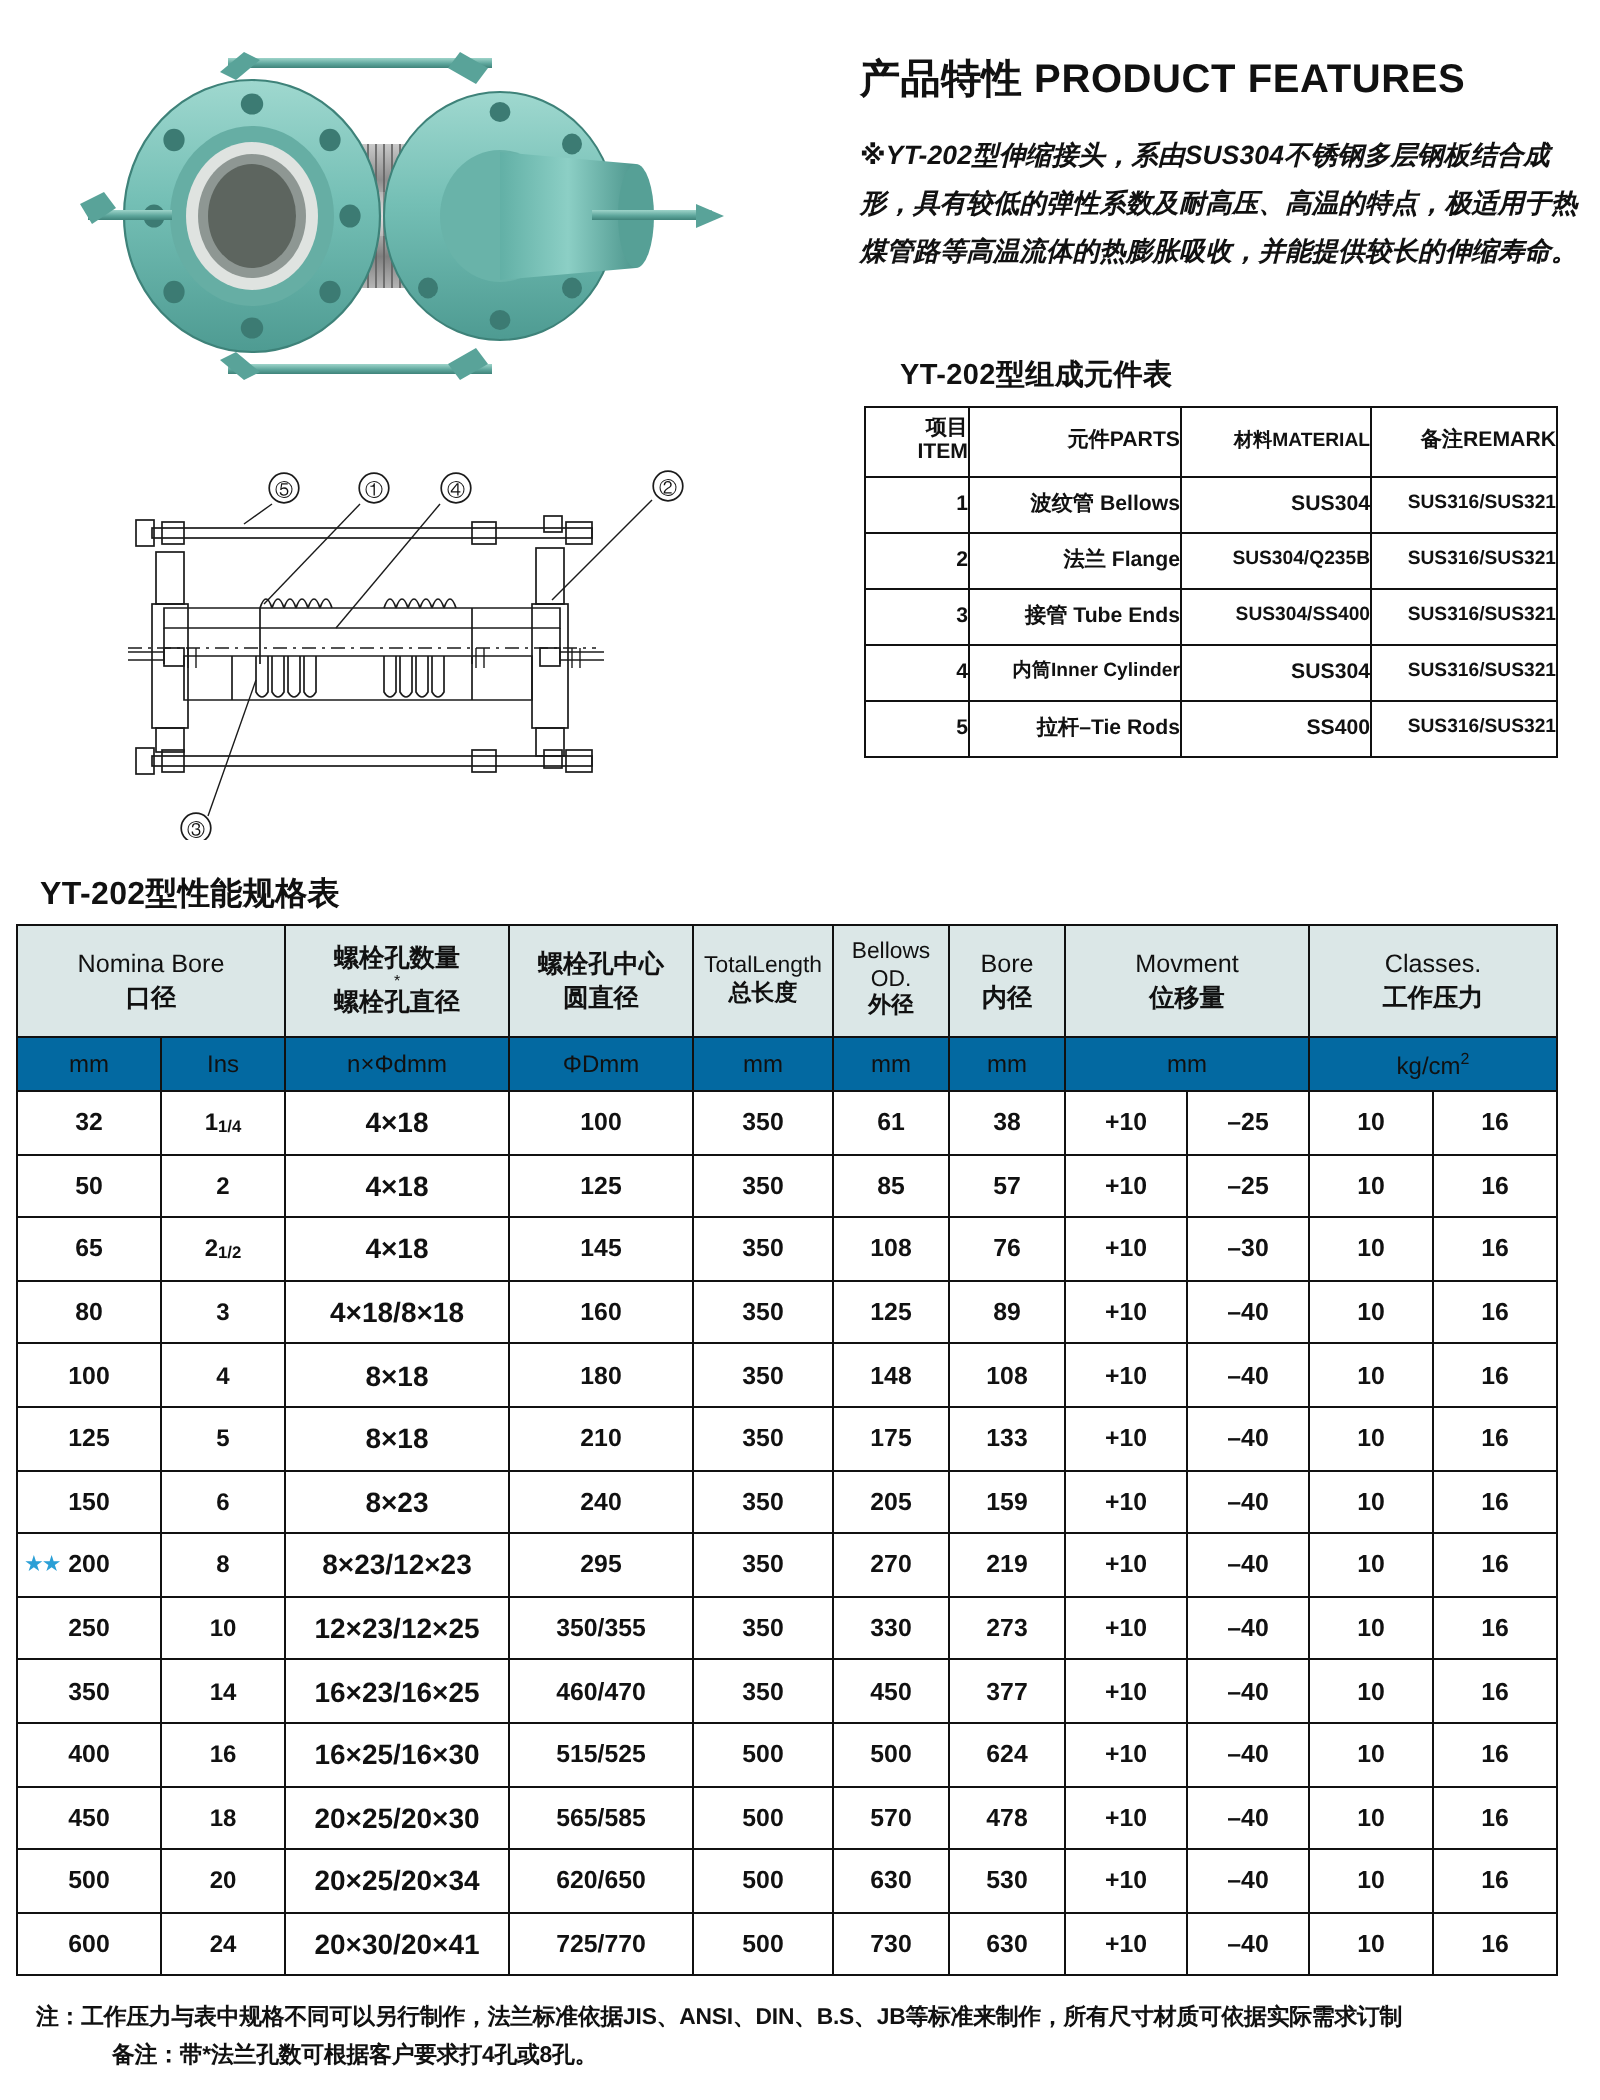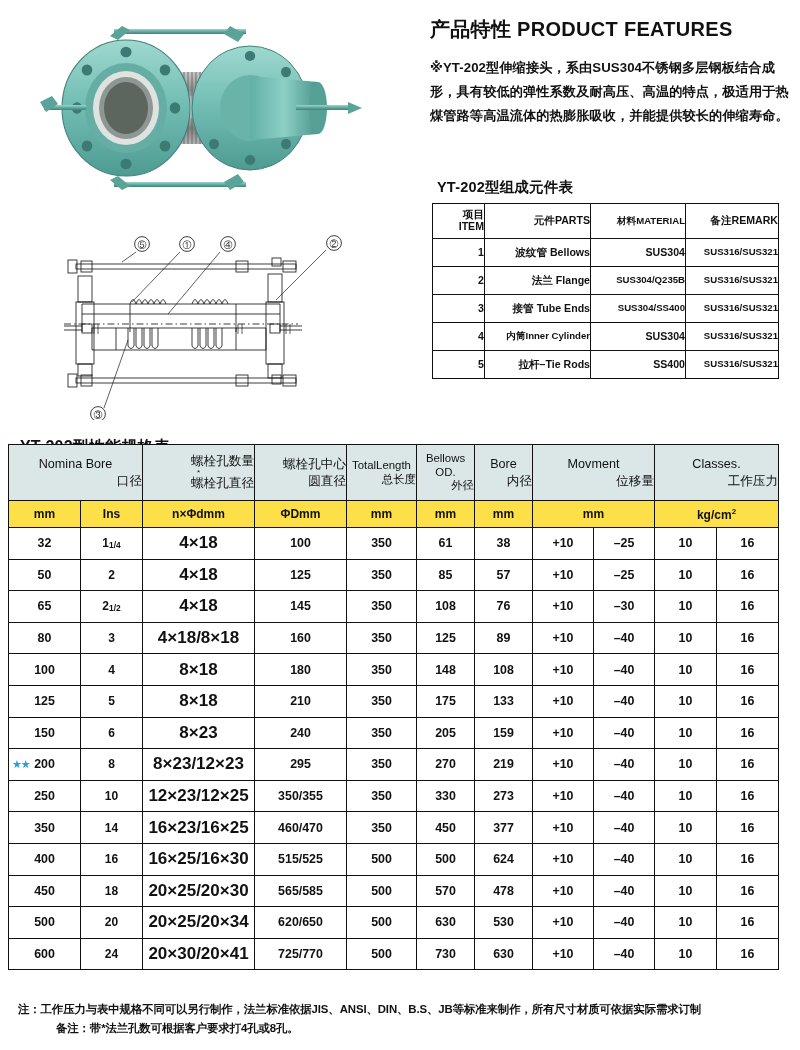--- a/index.html
+++ b/index.html
@@ -31,28 +31,29 @@
   #features {
     position: absolute;
     left: 430px;
     top: 10px;
     width: 360px;
   }
   #features .feat-title {
     font-size: 20px;
     font-weight: bold;
     letter-spacing: .3px;
-    margin: 6px 0 9px 0;
+    margin: 16px 0 9px 0;
     white-space: nowrap;
   }
   #features .feat-body {
     font-size: 13.2px;
     font-weight: bold;
     line-height: 1.82;
     letter-spacing: .1px;
+    font-style: italic;
   }
 
   
   #line-drawing {
     position: absolute;
     left: 40px;
     top: 228px;
     width: 382px;
     height: 192px;
   }
@@ -61,21 +62,21 @@
   
   #components {
     position: absolute;
     left: 432px;
     top: 178px;
     width: 346px;
   }
   #components .comp-title {
     font-size: 14.5px;
     font-weight: bold;
-    margin: 0 0 6px 5px;
+    margin: 0 0 6px 18px;
     letter-spacing: .2px;
   }
   table.comp-table {
     border-collapse: collapse;
     width: 346px;
     table-layout: fixed;
   }
   table.comp-table th,
   table.comp-table td {
     border: 1.4px solid #111;
@@ -101,21 +102,21 @@
     position: absolute;
     left: 20px;
     top: 437px;
     font-size: 16px;
     font-weight: bold;
     letter-spacing: .2px;
   }
   #spec-wrap {
     position: absolute;
     left: 8px;
-    top: 444px;
+    top: 462px;
     width: 770px;
   }
   table.spec-table {
     border-collapse: collapse;
     width: 770px;
     table-layout: fixed;
   }
   table.spec-table th,
   table.spec-table td {
     border: 1.3px solid #111;
@@ -129,33 +130,33 @@
   }
   table.spec-table thead th.h-main {
     background: #dbe7e7;
     height: 55px;
     font-size: 12.6px;
     line-height: 1.34;
     font-weight: normal;
   }
   table.spec-table thead th.h-main .en { display: block; font-weight: normal; }
   table.spec-table thead th.h-main .star { display: block; font-size: 8px; line-height: .7; }
-  table.spec-table thead th.h-main .cn { display: block; font-weight: normal; text-align: right; }
+  table.spec-table thead th.h-main .cn { display: block; font-weight: bold; }
   table.spec-table thead th.h-main.tight { font-size: 11.4px; line-height: 1.18; }
   table.spec-table thead th.h-unit {
-    background: #fde047;
+    background: #0369a1;
     height: 26px;
     font-size: 12px;
-    font-weight: bold;
+    font-weight: normal;
   }
   table.spec-table tbody td {
     height: 30.6px;
     background: #ffffff;
   }
-  table.spec-table tbody td.bolt { font-size: 17px; }
+  table.spec-table tbody td.bolt { font-size: 14px; }
   table.spec-table tbody td.nb { position: relative; }
   table.spec-table tbody td.nb .stars {
     color: #2a9fd6;
     position: absolute;
     left: 3px;
     top: 50%;
     transform: translateY(-50%);
     font-size: 11px;
     letter-spacing: -1px;
   }

